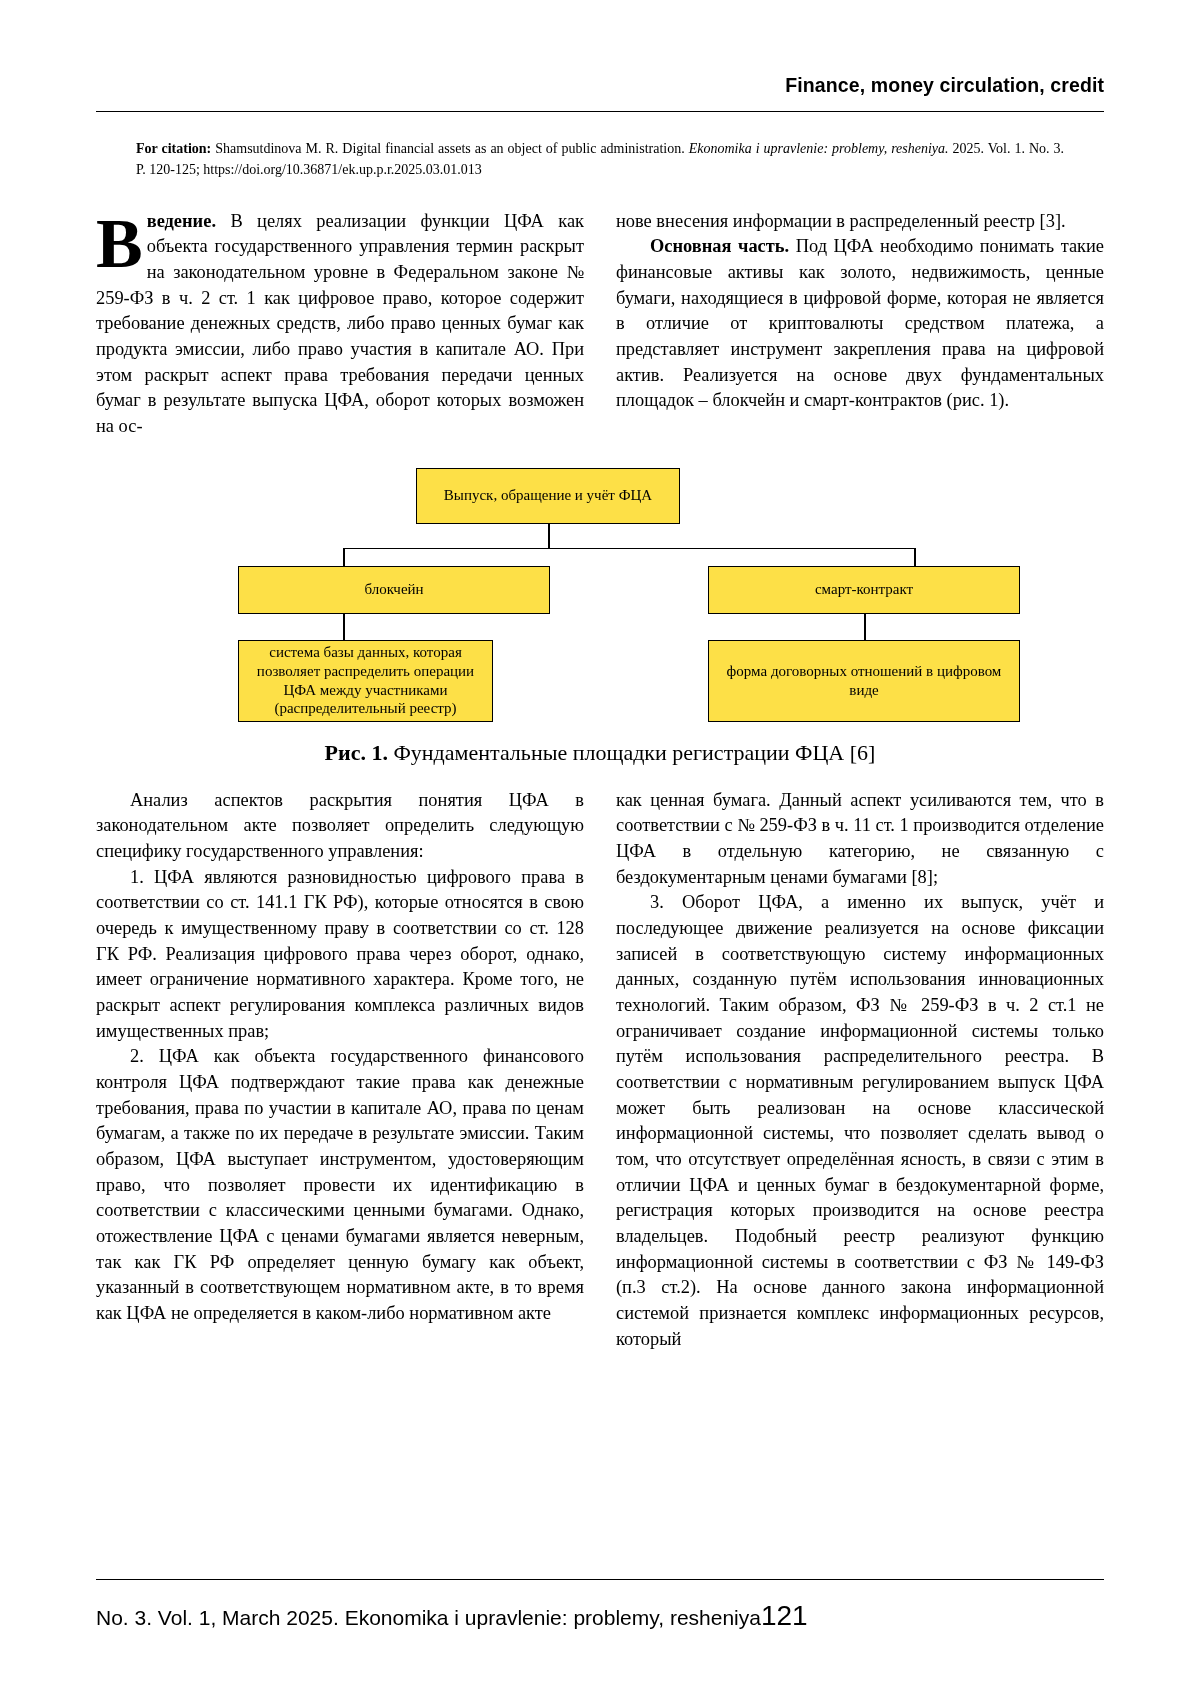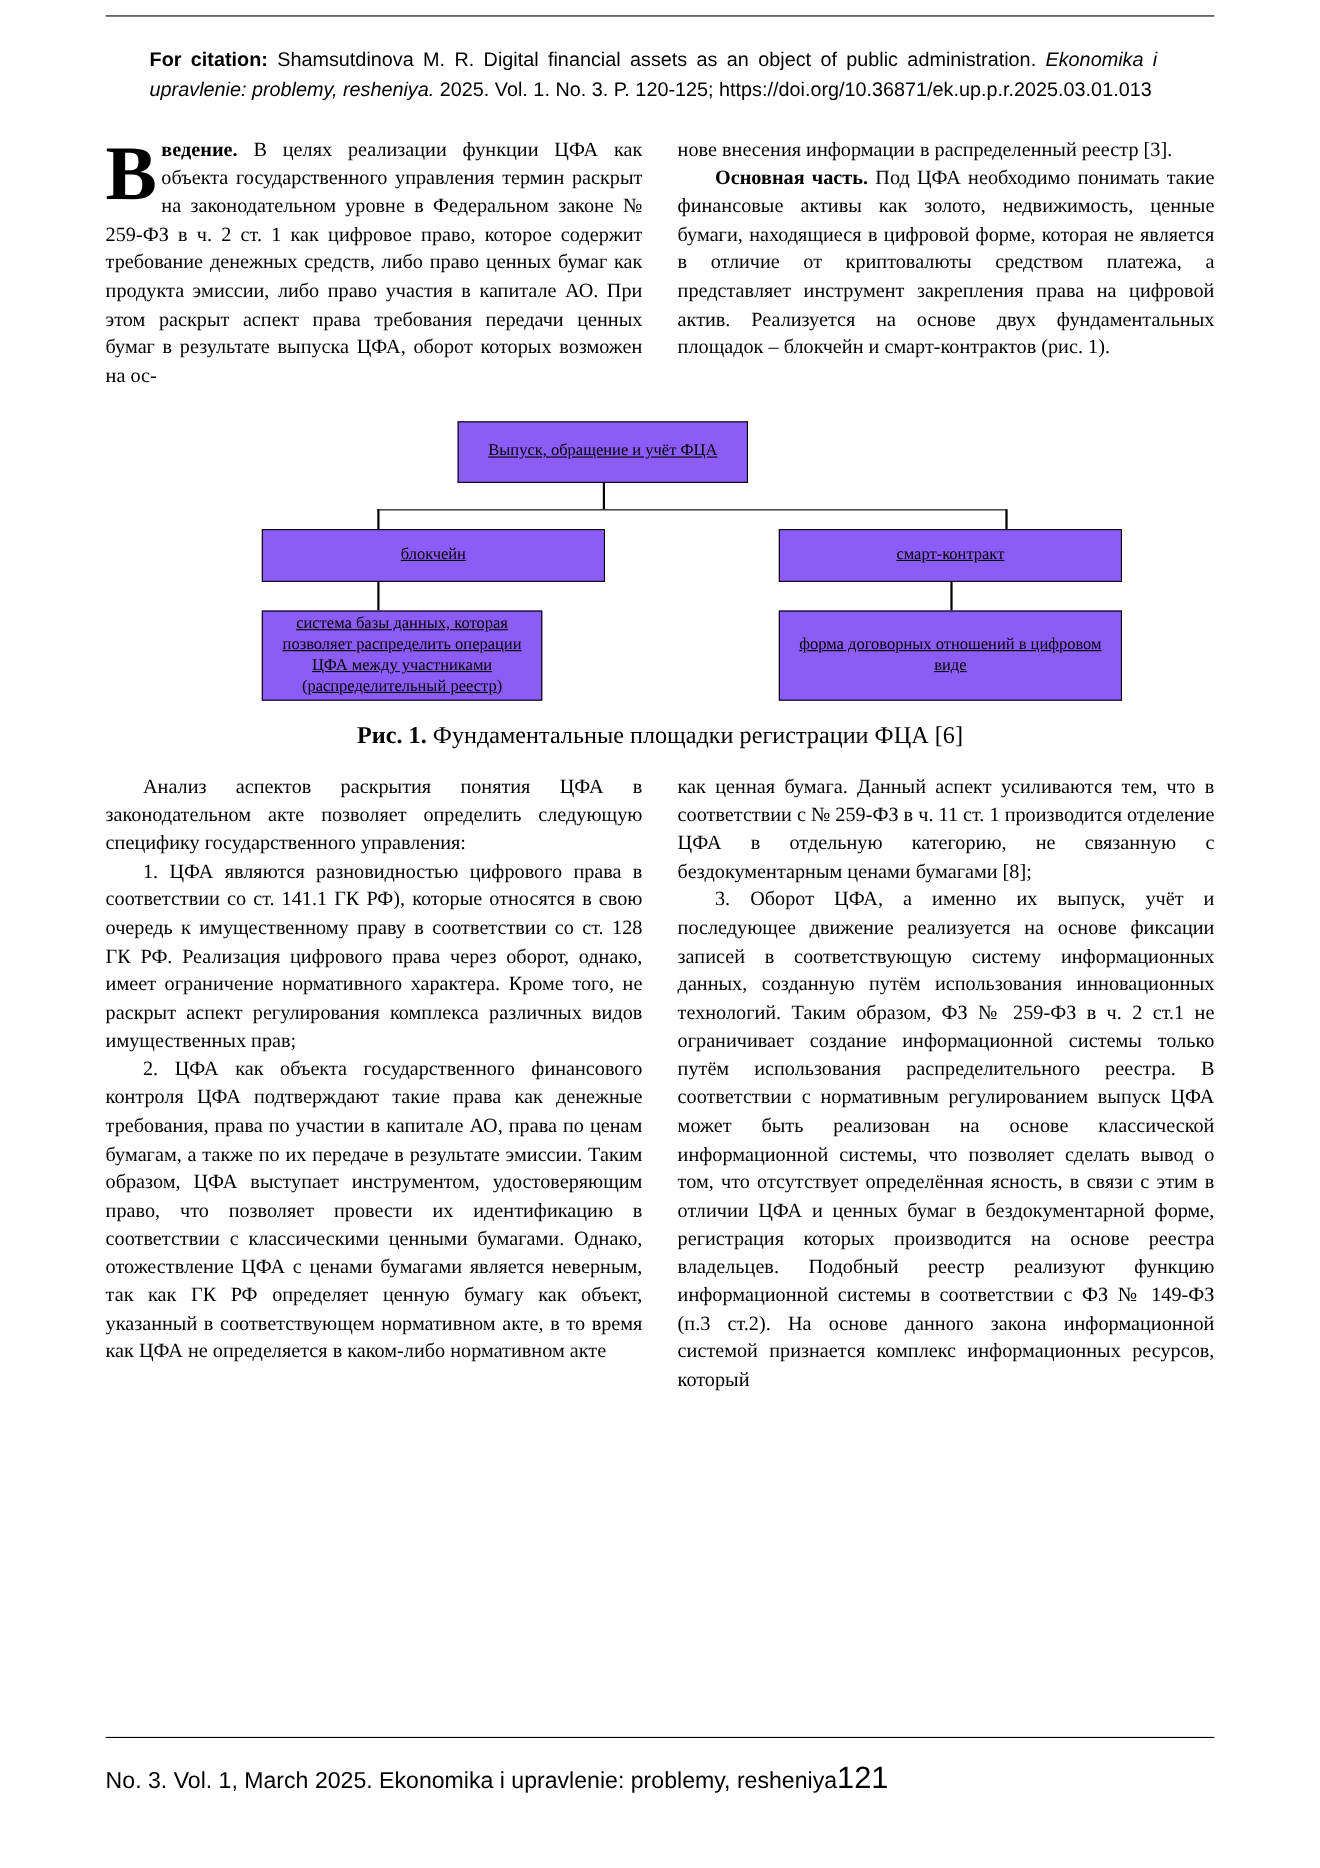--- a/index.html
+++ b/index.html
@@ -30,25 +30,25 @@
     font-size: 19.5px;
     letter-spacing: 0.1px;
     padding-top: 74px;
   }
   .rule-top {
     border-top: 1.6px solid #000;
     margin-top: 14px;
   }
   
   .citation {
-    font-family: Liberation Sans, sans-serif;
-    font-size: 18px;
+    font-family: Liberation Serif, serif;
+    font-size: 14px;
     line-height: 1.52;
     text-align: justify;
-    margin: 26px 52px 0 40px;
+    margin: 26px 40px 0 40px;
   }
   .citation b { font-weight: bold; }
   .citation i { font-style: italic; }
 
   
   .columns {
     display: flex;
     gap: 32px;
     margin-top: 28px;
   }
@@ -81,30 +81,29 @@
 
   
   .figure {
     margin: 18px 0 0 0;
     position: relative;
     height: 268px;
   }
   .fig-box {
     position: absolute;
     border: 1.4px solid #000;
-    background: #8b5cf6;
+    background: #fde047;
     display: flex;
     align-items: center;
     justify-content: center;
     text-align: center;
     font-size: 15px;
     line-height: 1.26;
     box-sizing: border-box;
     padding: 4px 8px;
-    text-decoration: underline;
   }
   .fig-line {
     position: absolute;
     background: #000;
   }
   .fig-caption {
     text-align: center;
     font-size: 22px;
     margin-top: 14px;
   }
@@ -129,20 +128,21 @@
     font-family: "Liberation Sans", sans-serif;
     font-size: 21px;
   }
   .folio { font-size: 28px; }
 </style>
 </head>
 <body>
 
 <div class="page">
 
+  <div class="running-head">Finance, money circulation, credit</div>
   <div class="rule-top"></div>
 
   <div class="citation">
     <b>For citation:</b><span> Shamsutdinova M. R. Digital financial assets as an object of public administration. </span><i>Ekonomika i upravlenie: problemy, resheniya.</i><span> 2025. Vol. 1. No. 3. P. 120-125; https://doi.org/10.36871/ek.up.p.r.2025.03.01.013</span>
   </div>
 
   <div class="columns">
     <div class="col">
       <p class="dropcap-par">
         <span class="dropcap">В</span><span class="bold">ведение.</span><span> В целях реализации функции ЦФА как объекта государственного управления термин раскрыт на законодательном уровне в Федеральном законе № 259-ФЗ в ч. 2 ст. 1 как цифровое право, которое содержит требование денежных средств, либо право ценных бумаг как продукта эмиссии, либо право участия в капитале АО. При этом раскрыт аспект права требования передачи ценных бумаг в результате выпуска ЦФА, оборот которых возможен на ос-</span>

